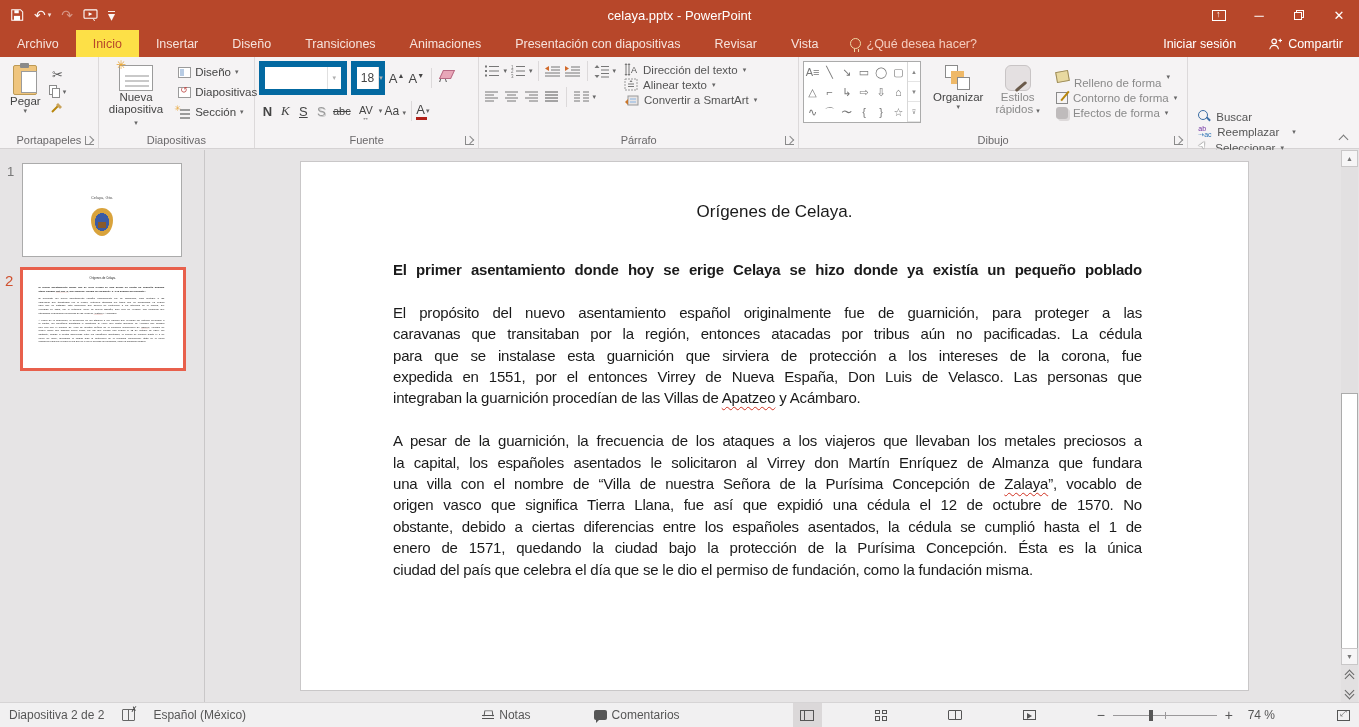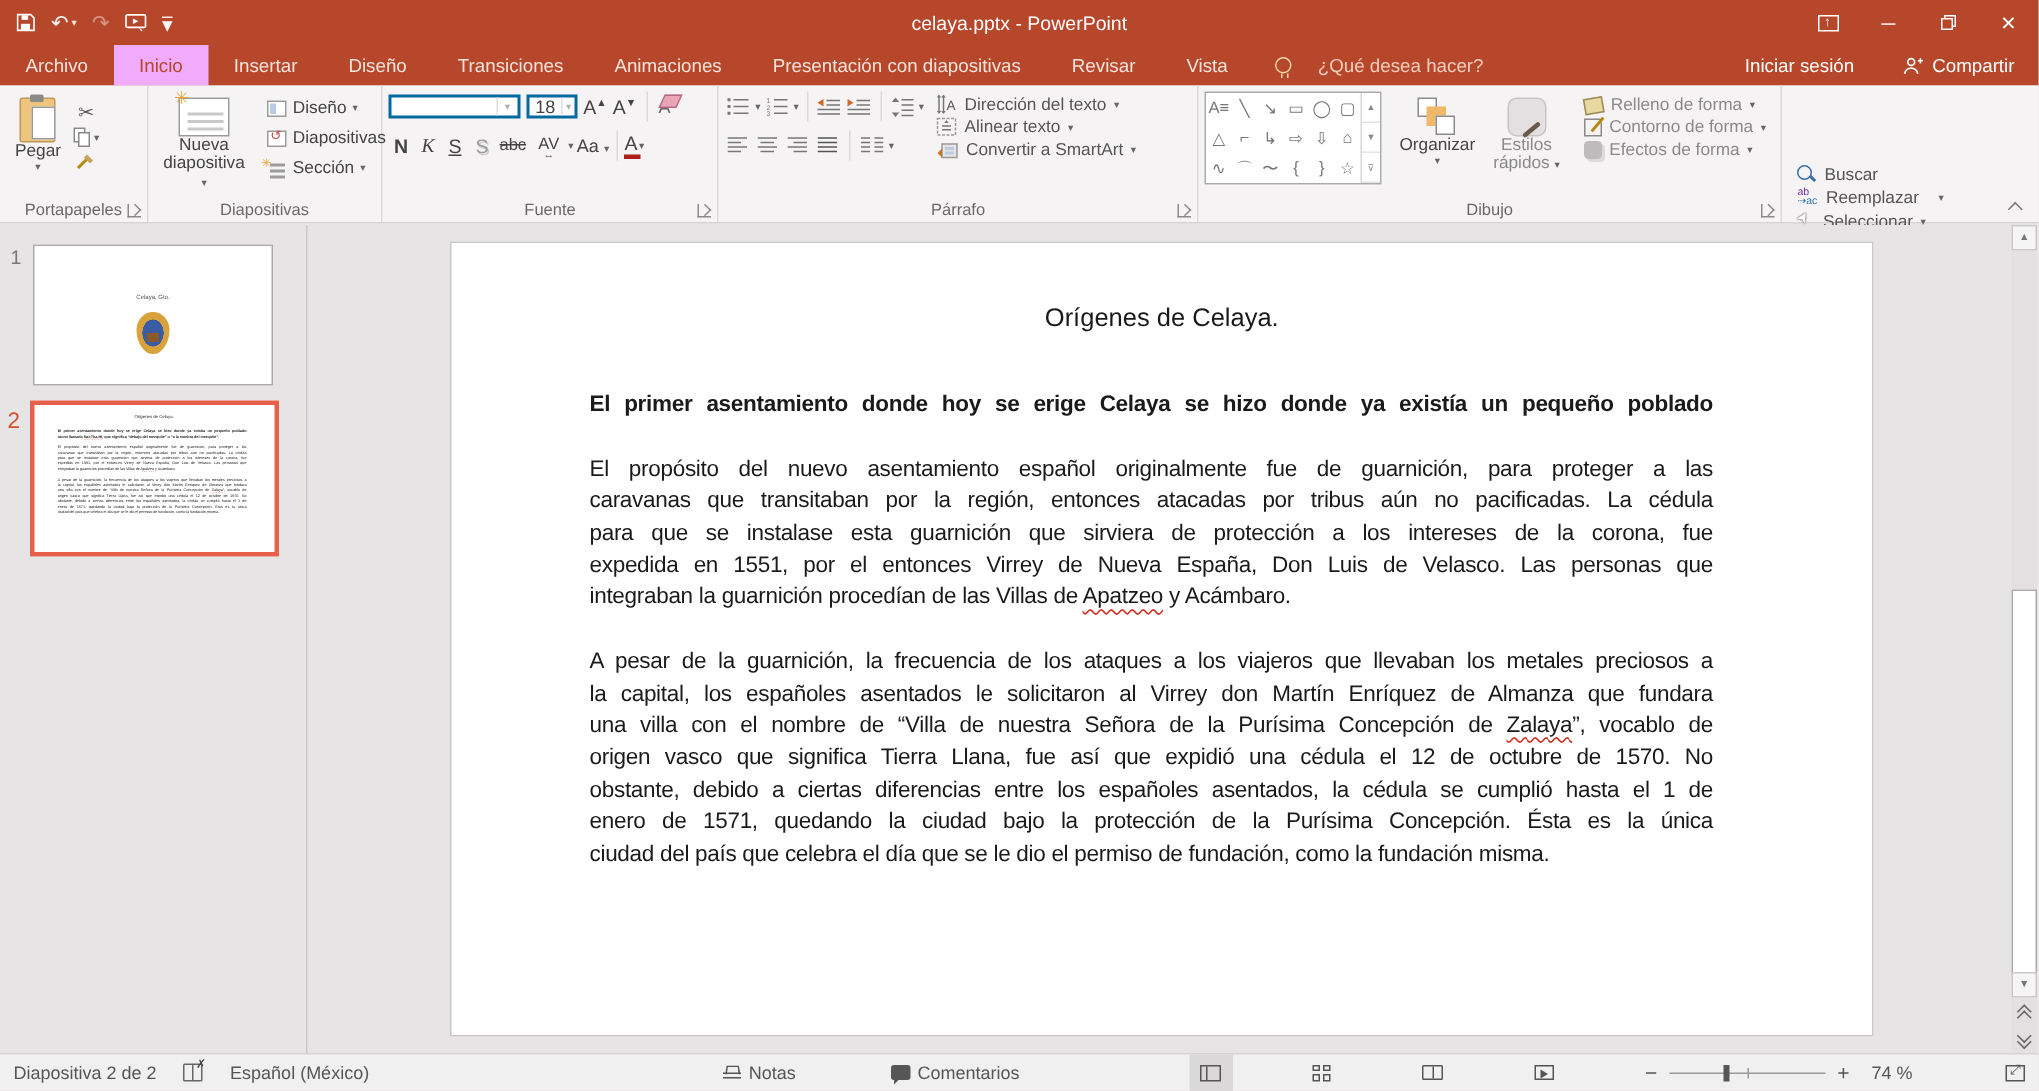--- a/index.html
+++ b/index.html
@@ -18,22 +18,22 @@
   .restore-glyph { position:relative; width:10px; height:10px; }
   .restore-glyph i { position:absolute; width:8px; height:8px; border:1px solid #fff; }
   .restore-glyph i:first-child { left:2px; top:0; }
   .restore-glyph i:last-child { left:0; top:2px; background:#B7472A; }
   .ribopt-glyph { width:14px; height:11px; border:1px solid #fff; position:relative; }
   .ribopt-glyph::after { content:"↑"; position:absolute; left:3px; top:-2px; font-size:9px; }
 
   
   .tabrow { position:absolute; left:0; top:30px; width:1359px; height:27px; background:#B7472A; display:flex; align-items:stretch; color:#F6E3DC; font-size:12.5px; }
   .tab { display:flex; align-items:center; padding:0 17px; cursor:default; }
-  .tab.active { background:#f0abfc; color:#B7472A; }
-  .tellme { display:flex; align-items:center; gap:18px; padding:0 14px; color:rgba(255,228,216,.85); font-style:normal; }
+  .tab.active { background:#fde047; color:#B7472A; }
+  .tellme { display:flex; align-items:center; gap:6px; padding:0 14px; color:rgba(255,228,216,.85); font-style:normal; }
   .bulb { width:11px; height:11px; border-radius:50%; border:1.5px solid #EFD9A6; position:relative; }
   .bulb::after { content:""; position:absolute; left:3px; top:10px; width:3px; height:3px; border-left:1.5px solid #EFD9A6; border-right:1.5px solid #EFD9A6; }
   .tab-right { margin-left:auto; display:flex; align-items:center; }
   .signin { padding:0 16px; color:#fff; }
   .share { display:flex; align-items:center; gap:6px; padding:0 16px; color:#fff; }
 
   
   .ribbon { position:absolute; left:0; top:57px; width:1359px; height:92px; background:#F5F3F4; border-bottom:1px solid #D5D2D3; display:flex; }
   .rgroup { position:relative; height:100%; border-right:1px solid #DCD9DA; padding:4px 2px 16px 4px; }
   .glabel { position:absolute; bottom:2px; left:0; right:0; text-align:center; font-size:11px; color:#6A686A; }
@@ -64,21 +64,21 @@
   .slidecol { display:flex; flex-direction:column; justify-content:flex-start; gap:4px; margin-left:6px; padding-top:3px; }
   .mini-ic { width:13px; height:11px; border:1px solid #9B9B9B; background:#fff; position:relative; flex:none; }
   .mini-ic.layout::before { content:""; position:absolute; left:1px; top:1px; width:4px; height:7px; background:#B8CCE4; }
   .mini-ic.reset::before { content:"↺"; position:absolute; left:1px; top:-3px; color:#C0504D; font-size:9px; }
   .mini-ic.section { border:none; background:none; }
   .mini-ic.section::before { content:""; position:absolute; left:2px; top:2px; width:10px; height:2px; background:#9B9B9B; box-shadow:0 4px 0 #9B9B9B, 0 8px 0 #9B9B9B; }
   .mini-ic.section::after { content:"✳"; position:absolute; left:-4px; top:-3px; color:#E9A83B; font-size:8px; }
 
   
   .g-font { width:225px; display:flex; flex-direction:column; gap:4px; }
-  .combo { display:flex; align-items:center; background:#fff; border:2px solid #0369a1; height:16px; font-size:12px; color:#444; }
+  .combo { display:flex; align-items:center; background:#fff; border:6px solid #0369a1; height:34px; font-size:12px; color:#444; }
   .combo .carea { flex:1; padding:0 4px; }
   .combo .cbtn { width:14px; height:100%; display:flex; align-items:center; justify-content:center; font-size:7px; color:#B0B0B0; border-left:1px solid #E0E0E0; }
   .fletter { font-size:13px; color:#444; width:17px; text-align:center; }
   .grow-ic { font-size:13px; color:#444; position:relative; }
   .grow-ic sup { font-size:7px; color:#444; }
   .eraser-ic { position:relative; font-size:12px; color:#666; }
   .eraser-ic::before { content:""; position:absolute; right:-6px; top:-1px; width:10px; height:7px; background:#E8A6B8; border:1px solid #B86A84; transform:skewX(-25deg); }
   .acolor { position:relative; font-size:13px; color:#444; padding-bottom:3px; }
   .acolor::after { content:""; position:absolute; left:0; bottom:0; width:11px; height:3px; background:#B02018; }
 
@@ -504,21 +504,21 @@
       <span class="caret">▾</span>
     </div>
     <div class="bigbtn">
       <span class="qstyle-ic"></span>
       <span style="color:#8A8A8A;">Estilos</span>
       <span style="color:#8A8A8A;"><span>rápidos</span> <span class="caret">▾</span></span>
     </div>
     <div class="drawlabels">
       <span class="plbl">
           <span class="fill-ic"></span>
-          <span style="color:#8A8A8A;">Relleno de forma</span>
+          <span style="color:#8A8A8A;margin-top:13px;">Relleno de forma</span>
           <span class="caret">▾</span>
         </span>
       <span class="plbl">
           <span class="outline-ic"></span>
           <span style="color:#8A8A8A;">Contorno de forma</span>
           <span class="caret">▾</span>
         </span>
       <span class="plbl">
           <span class="effects-ic"></span>
           <span style="color:#8A8A8A;">Efectos de forma</span>

